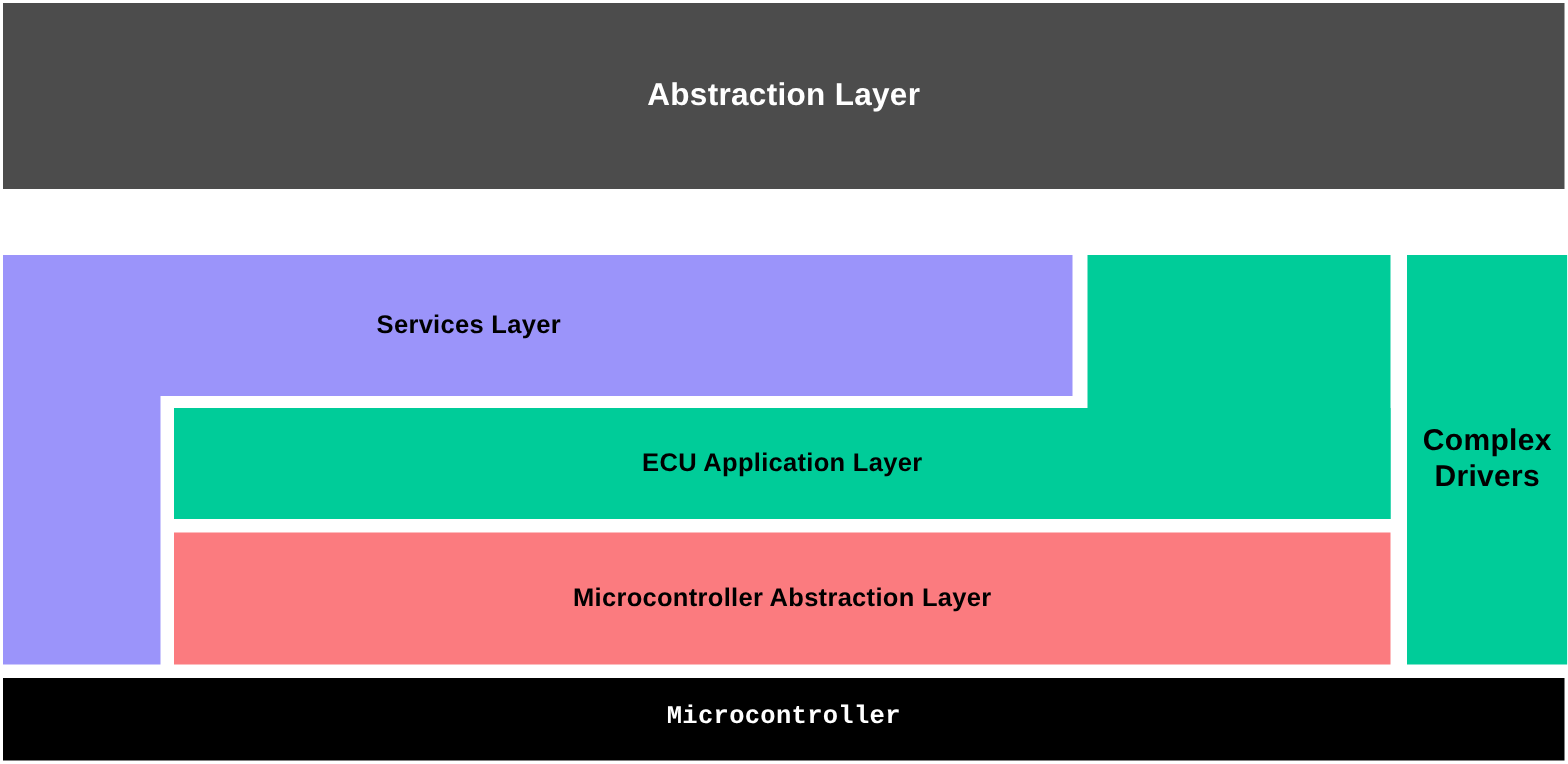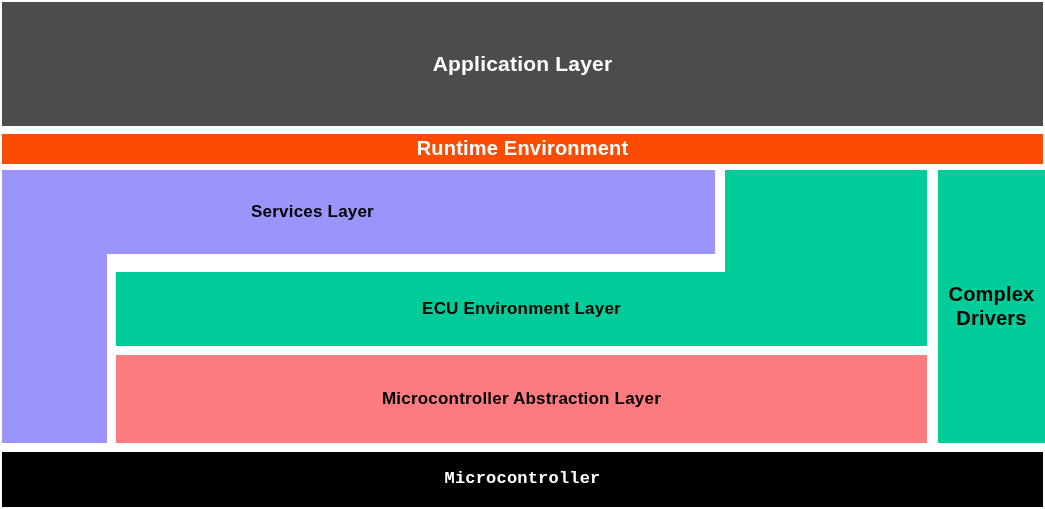--- a/index.html
+++ b/index.html
@@ -57,21 +57,21 @@
   #runtime-environment .label {
     color: #ffffff;
     font-size: 20px;
   }
 
   
   #services-layer {
     left: 2px;
     top: 170px;
     width: 713px;
-    height: 84px;
+    height: 94px;
     background: #9b94fa;
   }
   #services-layer .label {
     color: #000000;
     font-size: 17px;
     transform: translateX(-46px);
   }
   #services-layer-column {
     left: 2px;
     top: 170px;
@@ -141,41 +141,38 @@
     color: #ffffff;
     font-size: 17px;
   }
 </style>
 </head>
 <body>
 
 <div id="diagram">
 
   <div class="block" id="application-layer">
-    <span class="label">Application Layer</span>
+    <span class="label">Abstraction Layer</span>
   </div>
 
-  <div class="block" id="runtime-environment">
-    <span class="label">Runtime Environment</span>
-  </div>
 
   <div class="block" id="services-layer-column">
     <span class="label"></span>
   </div>
 
   <div class="block" id="services-layer">
     <span class="label">Services Layer</span>
   </div>
 
   <div class="block" id="bsw-green-column">
     <span class="label"></span>
   </div>
 
   <div class="block" id="ecu-abstraction-layer">
-    <span class="label">ECU Environment Layer</span>
+    <span class="label">ECU Application Layer</span>
   </div>
 
   <div class="block" id="microcontroller-abstraction-layer">
     <span class="label">Microcontroller Abstraction  Layer</span>
   </div>
 
   <div class="block" id="complex-drivers">
     <span class="label">Complex
 Drivers</span>
   </div>

